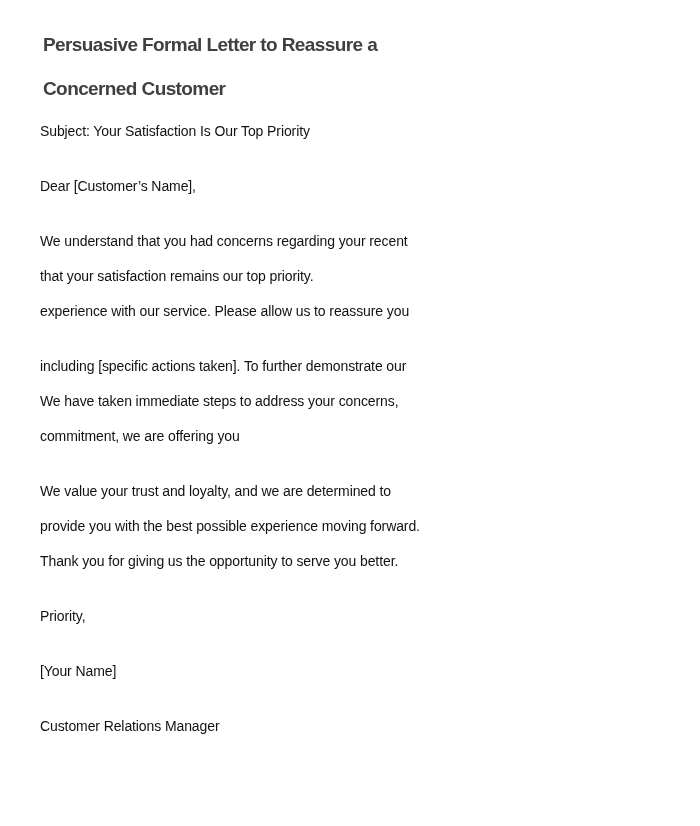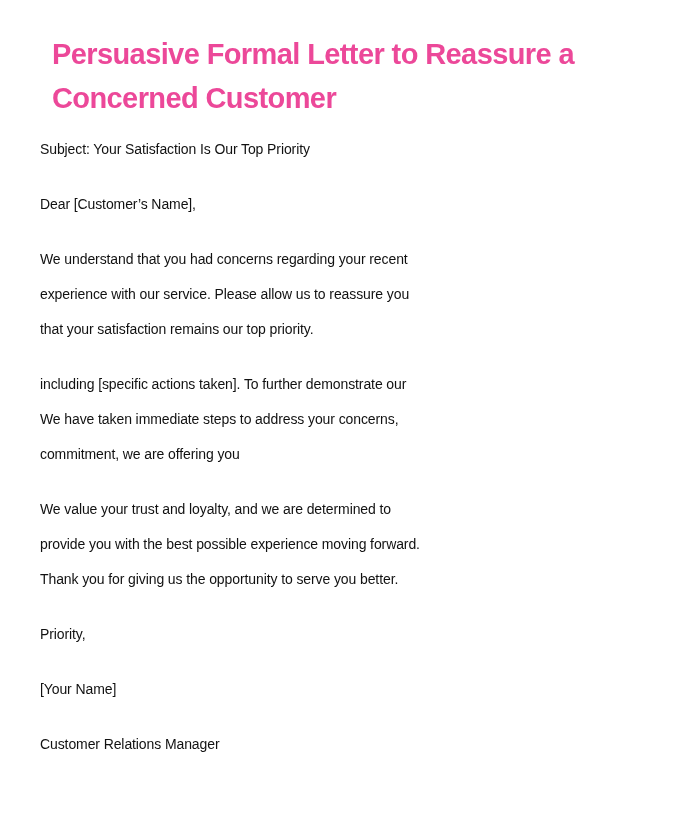--- a/index.html
+++ b/index.html
@@ -15,26 +15,26 @@
       color: #111111;
       font-family: "Liberation Sans", "DejaVu Sans", sans-serif;
     }
     .doc {
       position: absolute;
       left: 40px;
       top: 20px;
       width: 620px;
     }
     .title {
-      font-size: 29px;
+      font-size: 19px;
       font-weight: bold;
       line-height: 44px;
       letter-spacing: -0.6px;
-      margin: 12px;
-      color: #ec4899;
+      margin: 3px;
+      color: #404040;
     }
     .title .line { display: block; white-space: nowrap; }
     .para {
       font-size: 14px;
       line-height: 35px;
       margin: 0;
       white-space: nowrap;
       letter-spacing: -0.1px;
     }
     .para .line { display: block; }
@@ -51,22 +51,22 @@
   </h1>
 
   <p class="para subject">Subject: Your Satisfaction Is Our Top Priority</p>
   <div class="gap"></div>
 
   <p class="para">Dear [Customer’s Name],</p>
   <div class="gap"></div>
 
   <p class="para">
     <span class="line">We understand that you had concerns regarding your recent</span>
+    <span class="line">that your satisfaction remains our top priority.</span>
     <span class="line">experience with our service. Please allow us to reassure you</span>
-    <span class="line">that your satisfaction remains our top priority.</span>
   </p>
   <div class="gap"></div>
 
   <p class="para">
     <span class="line">including [specific actions taken]. To further demonstrate our</span>
     <span class="line">We have taken immediate steps to address your concerns,</span>
     <span class="line">commitment, we are offering you</span>
   </p>
   <div class="gap"></div>
 

